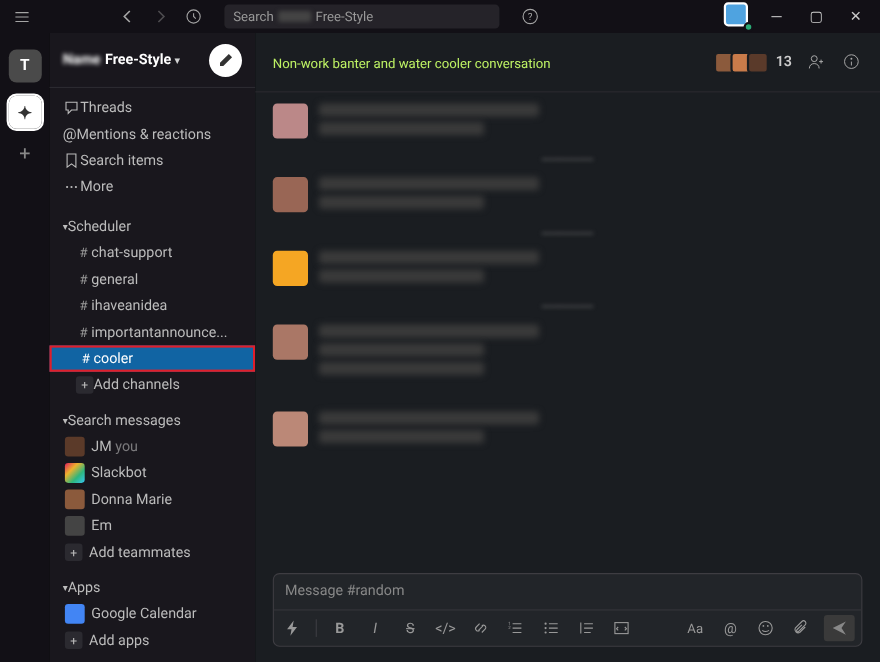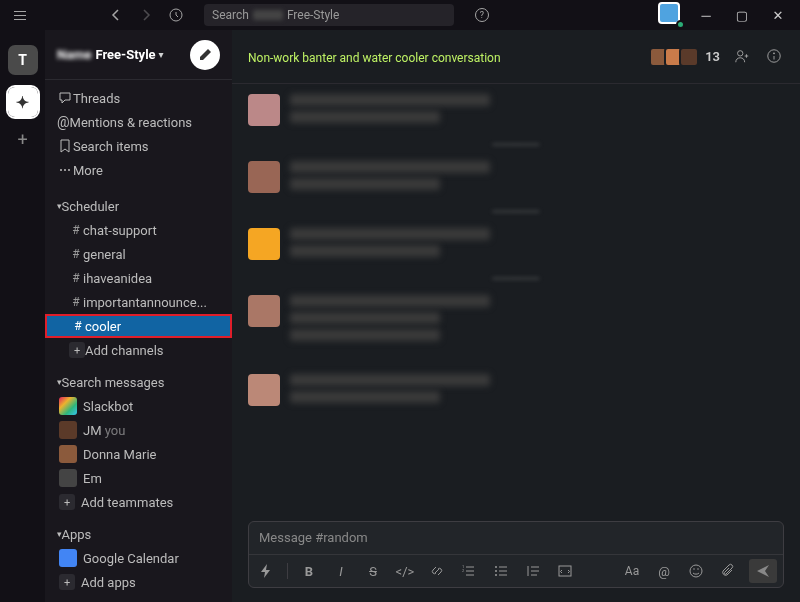--- a/index.html
+++ b/index.html
@@ -182,26 +182,26 @@
     <div class="ch">
         <span class="add-ic">+</span>
         <span>Add channels</span>
       </div>
     <div class="sec-head">
         <span class="caret">▾</span>
         <span>Search messages</span>
       </div>
     <div id="dms">
         <div class="dm">
+          <div class="dm-av" style="background:#5b3a29"></div>
+          <span>JM <span style="opacity:.6">you</span></span>
+        </div>
+        <div class="dm">
           <div class="dm-av" style="background:linear-gradient(135deg,#e01e5a,#ecb22e,#2eb67d,#36c5f0)"></div>
           <span>Slackbot</span>
-        </div>
-        <div class="dm">
-          <div class="dm-av" style="background:#5b3a29"></div>
-          <span>JM <span style="opacity:.6">you</span></span>
         </div>
         <div class="dm">
           <div class="dm-av" style="background:#8b5a3c"></div>
           <span>Donna Marie</span>
         </div>
         <div class="dm">
           <div class="dm-av" style="background:#444"></div>
           <span>Em</span>
         </div>
       </div>

